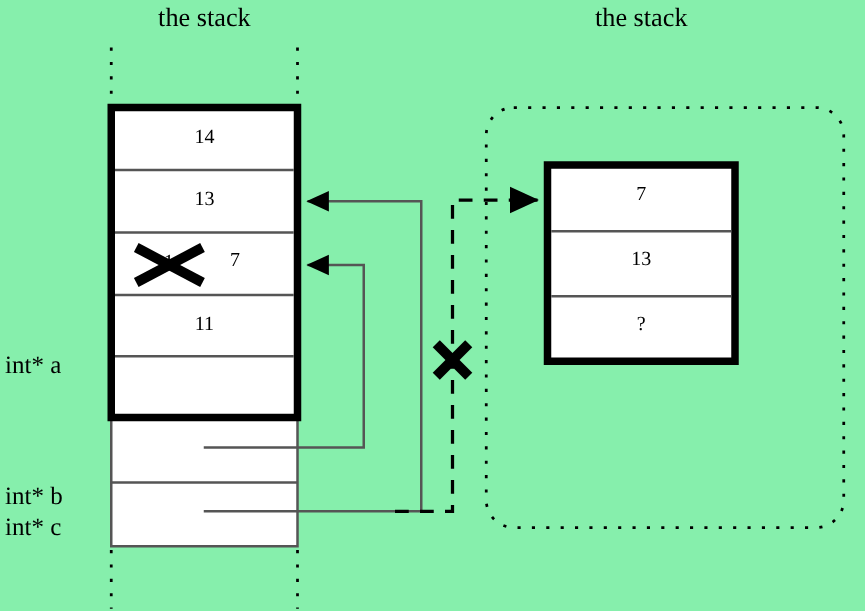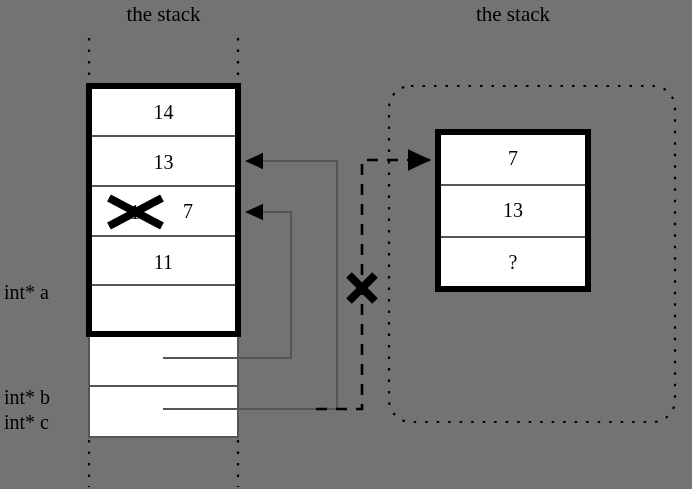--- a/index.html
+++ b/index.html
@@ -4,39 +4,39 @@
 <style>
   html, body {
     margin: 0;
     padding: 0;
     background: #ffffff;
   }
   #canvas {
     position: relative;
     width: 692px;
     height: 489px;
-    background: #737373;
+    background: #86efac;
     font-family: "Liberation Serif", "DejaVu Serif", serif;
     overflow: hidden;
   }
   #canvas svg {
     position: absolute;
     left: 0;
     top: 0;
   }
   .title {
     position: absolute;
     font-size: 21px;
     color: #000000;
     white-space: nowrap;
     text-align: center;
   }
   .cellval {
     position: absolute;
-    font-size: 20px;
+    font-size: 16px;
     color: #000000;
     white-space: nowrap;
     text-align: center;
     font-family: Liberation Serif, serif;
   }
   .varlabel {
     position: absolute;
     font-size: 20px;
     color: #000000;
     white-space: nowrap;

